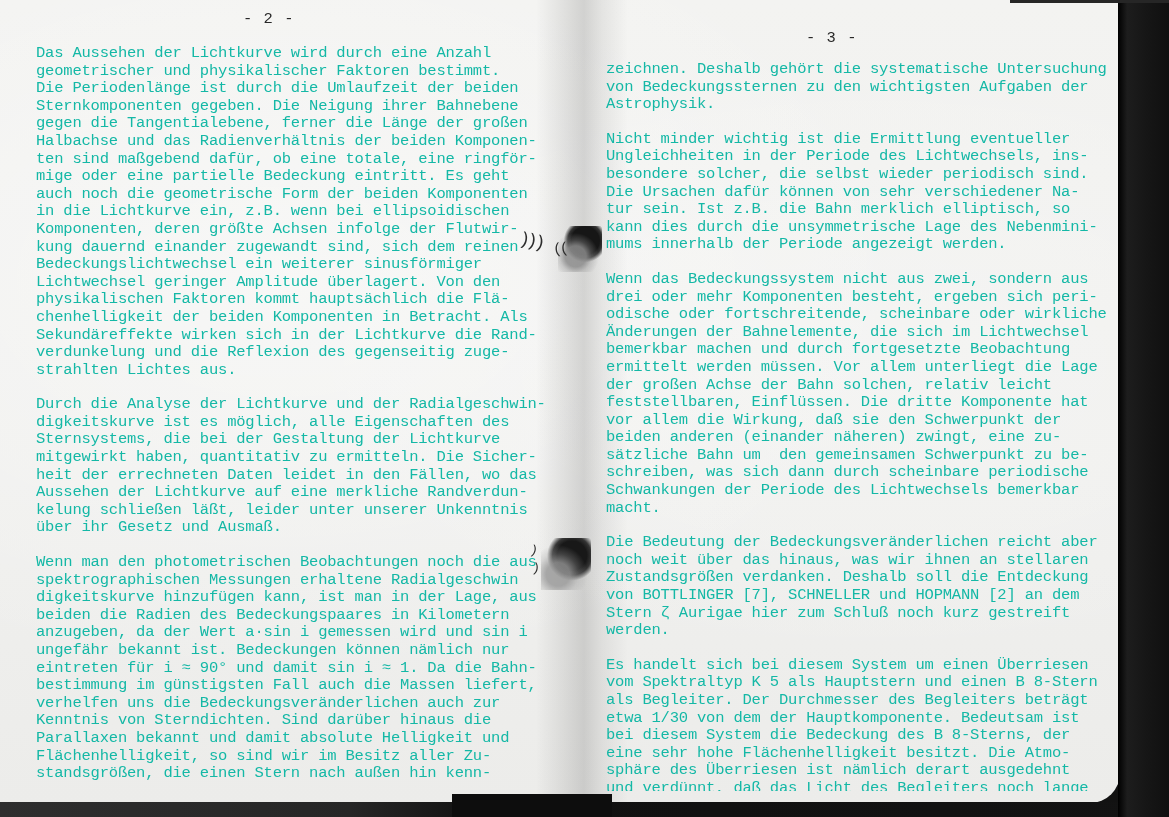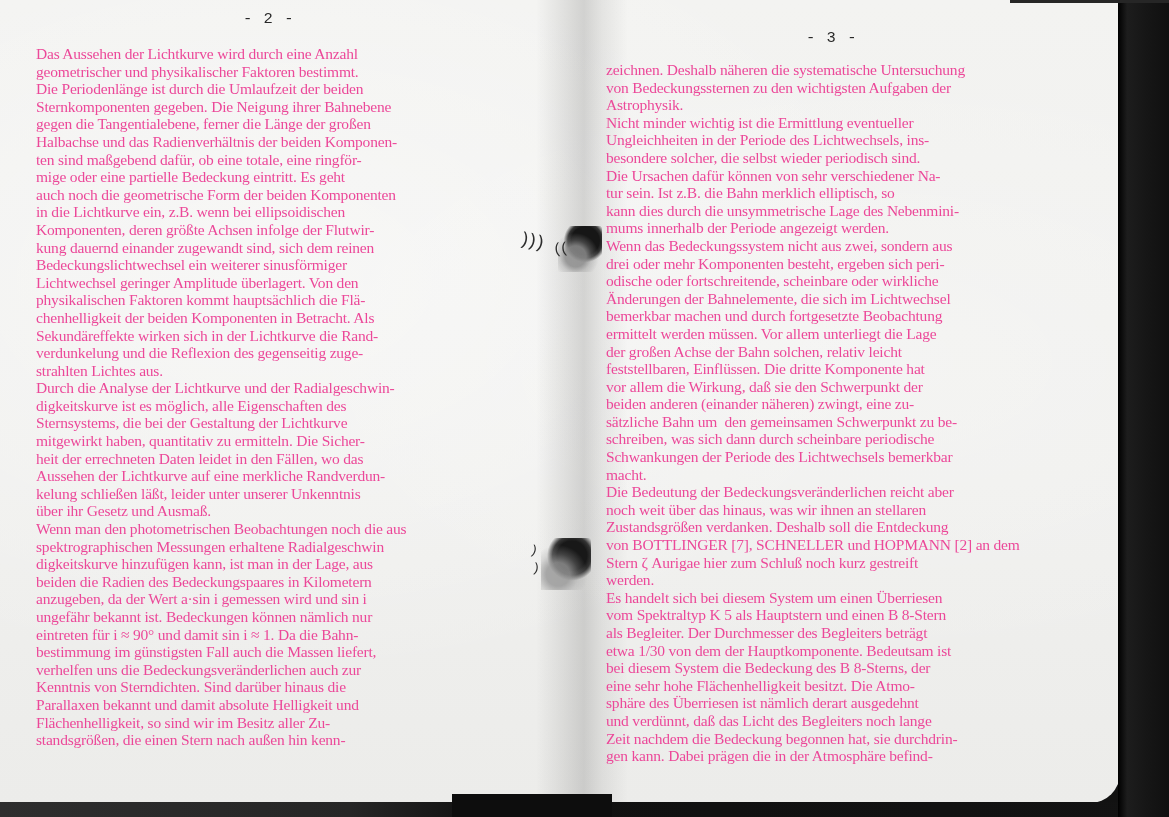--- a/index.html
+++ b/index.html
@@ -21,28 +21,28 @@
   .spine-shadow{
     position:absolute;left:536px;top:0;width:92px;height:803px;pointer-events:none;
     background:linear-gradient(90deg, rgba(40,40,40,0) 0%, rgba(40,40,40,0.10) 32%,
                rgba(40,40,40,0.17) 52%, rgba(40,40,40,0.08) 72%, rgba(40,40,40,0) 100%);
   }
   .page-number{
     position:absolute;font-size:15.5px;color:#282828;letter-spacing:1px;white-space:pre;
   }
   .pn-left{left:243px;top:10px;}
   .pn-right{left:806px;top:29px;}
-  .page-text{position:absolute;overflow:hidden;color:#ec4899;font-family:Liberation Serif, serif;}
+  .page-text{position:absolute;overflow:hidden;color:#14b8a6;}
   .pt-left{left:36px;top:45px;width:534px;height:740px;}
   .pt-right{left:606px;top:61px;width:518px;height:730px;}
   .para{
     white-space:pre;font-size:15.5px;line-height:17.6px;letter-spacing:-0.2px;
     margin:0;
   }
-  .para + .para{margin-top:0;}
+  .para + .para{margin-top:17px;}
   
   .hole{position:absolute;pointer-events:none;filter:blur(0.4px);}
   .hole-1{
     left:558px;top:226px;width:44px;height:46px;
     background:
       radial-gradient(circle at 40% 66%, rgba(140,140,140,0.85) 0 26%, rgba(150,150,150,0.35) 40%, transparent 58%),
       radial-gradient(circle at 62% 32%, #161616 0 34%, rgba(22,22,22,0.85) 42%, transparent 52%);
   }
   .hole-2{
     left:541px;top:538px;width:50px;height:52px;
@@ -122,21 +122,21 @@
 Kenntnis von Sterndichten. Sind darüber hinaus die
 Parallaxen bekannt und damit absolute Helligkeit und
 Flächenhelligkeit, so sind wir im Besitz aller Zu-
 standsgrößen, die einen Stern nach außen hin kenn-</div>
     </div>
   </div>
 
   <div>
     <div class="page-number pn-right">- 3 -</div>
     <div class="page-text pt-right">
-      <div class="para">zeichnen. Deshalb näheren die systematische Untersuchung
+      <div class="para">zeichnen. Deshalb gehört die systematische Untersuchung
 von Bedeckungssternen zu den wichtigsten Aufgaben der
 Astrophysik.</div>
       <div class="para">Nicht minder wichtig ist die Ermittlung eventueller
 Ungleichheiten in der Periode des Lichtwechsels, ins-
 besondere solcher, die selbst wieder periodisch sind.
 Die Ursachen dafür können von sehr verschiedener Na-
 tur sein. Ist z.B. die Bahn merklich elliptisch, so
 kann dies durch die unsymmetrische Lage des Nebenmini-
 mums innerhalb der Periode angezeigt werden.</div>
       <div class="para">Wenn das Bedeckungssystem nicht aus zwei, sondern aus

